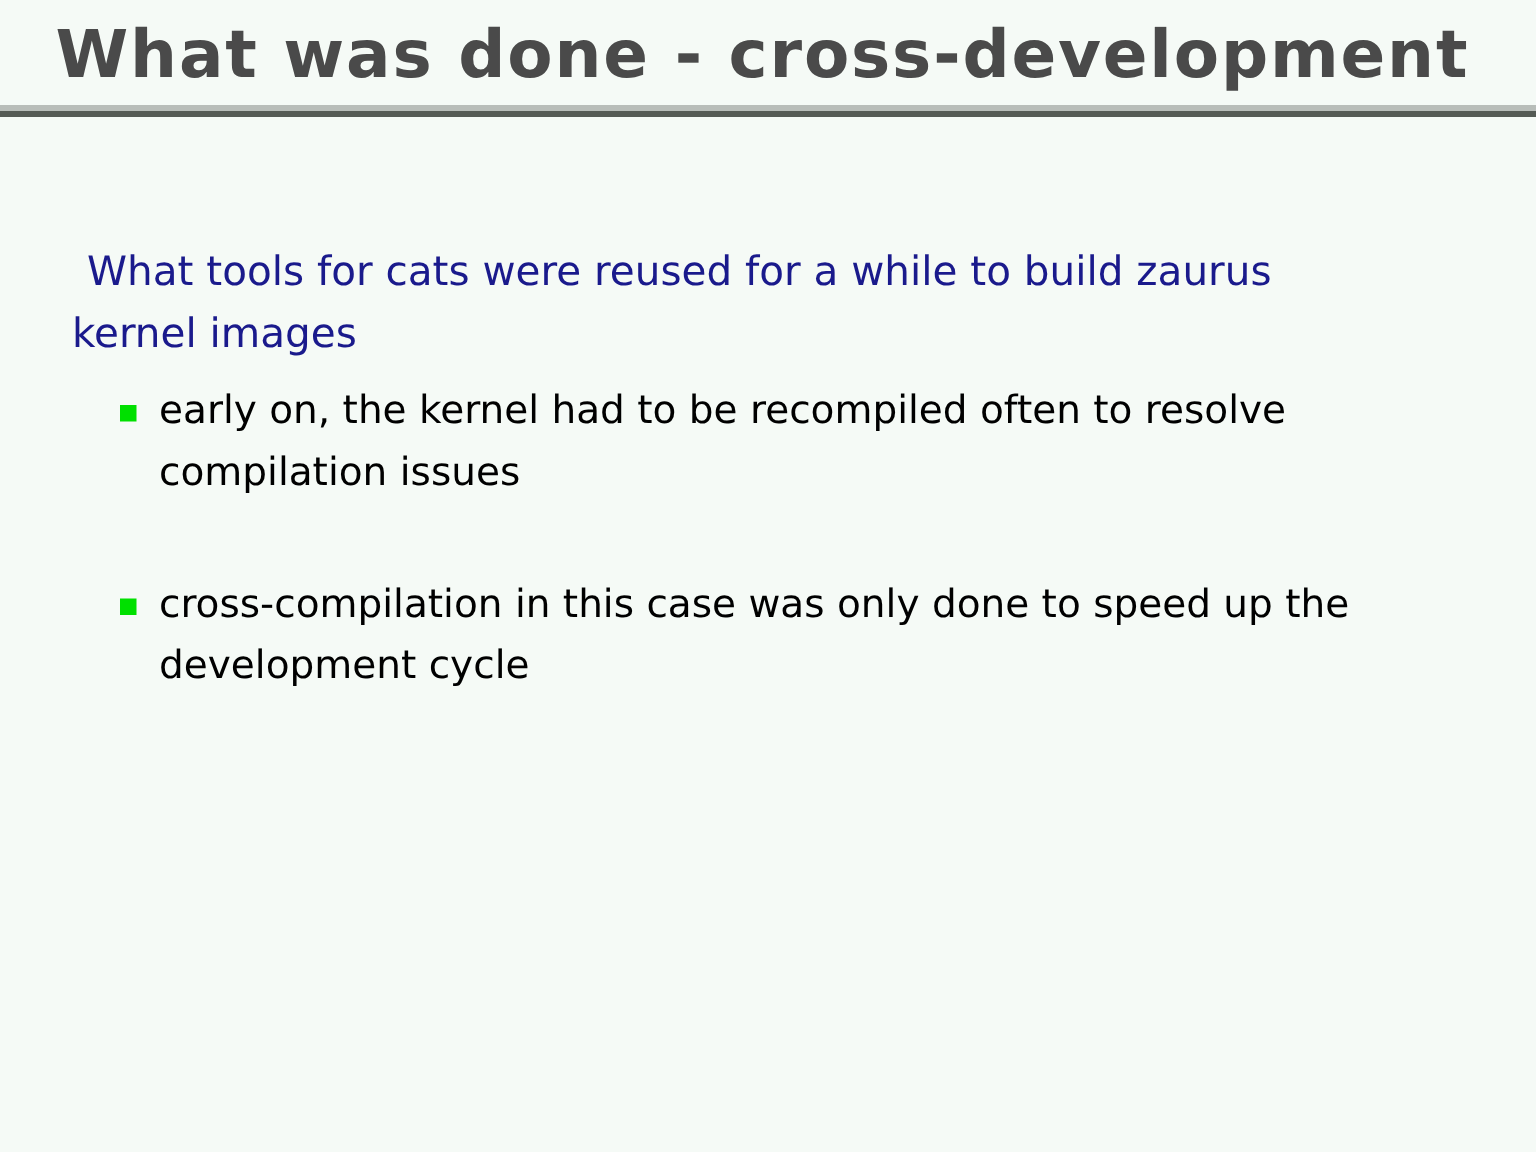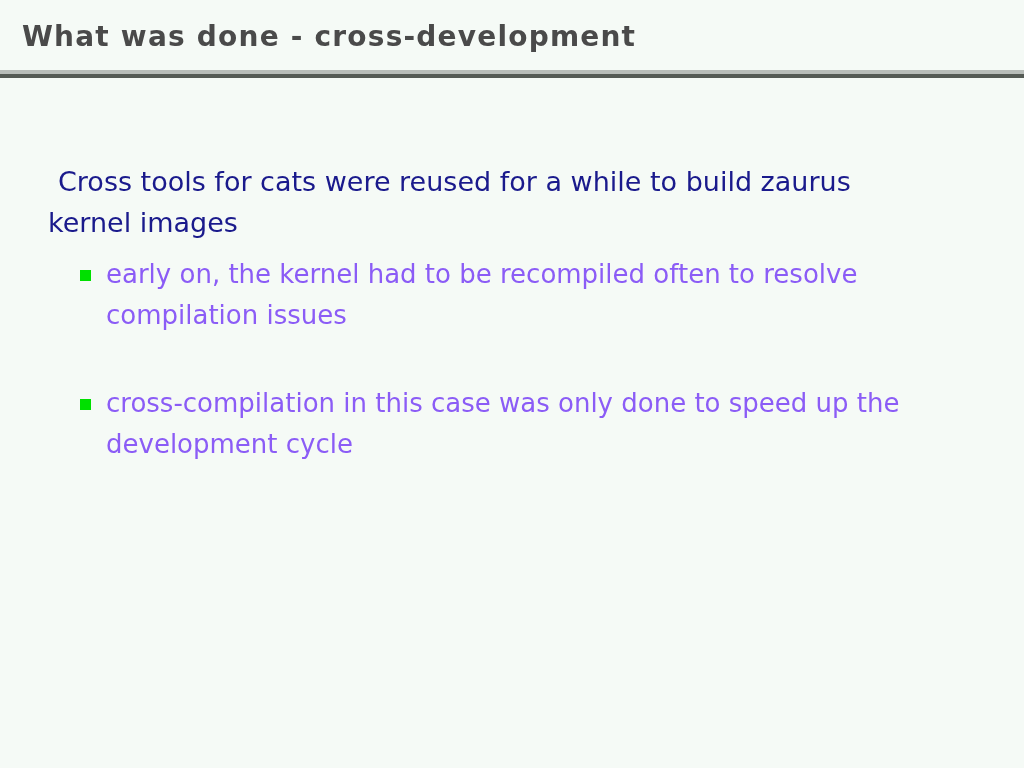--- a/index.html
+++ b/index.html
@@ -18,25 +18,25 @@
     position: relative;
     width: 1024px;
     height: 768px;
     background: #f5faf6;
     box-sizing: border-box;
   }
 
   
   .slide-title {
     position: absolute;
-    left: 22px;
+    left: 37px;
     top: 12px;
     width: 980px;
     font-family: "DejaVu Sans", sans-serif;
-    font-size: 28px;
+    font-size: 44px;
     font-weight: bold;
     letter-spacing: 1.2px;
     color: #4a4a4a;
     line-height: 50px;
     white-space: nowrap;
   }
 
   
   .title-rule {
     position: absolute;
@@ -85,21 +85,21 @@
     padding: 0;
     list-style: none;
   }
 
   .bullet-item {
     position: relative;
     padding-left: 26px;
     margin-bottom: 47px;
     font-family: "DejaVu Sans", sans-serif;
     font-size: 26px;
-    color: #8b5cf6;
+    color: #000000;
     line-height: 41px;
     max-width: 845px;
   }
   .bullet-item:last-child {
     margin-bottom: 0;
   }
 
   .bullet-marker {
     position: absolute;
     left: 0;
@@ -120,21 +120,21 @@
 
   <div class="slide-title">What was done - cross-development</div>
 
   <div class="title-rule">
     <div class="rule-light"></div>
     <div class="rule-dark"></div>
   </div>
 
   <div class="body-area">
 
-    <p class="intro-para">Cross tools for cats were reused for a while to build zaurus kernel images</p>
+    <p class="intro-para">What tools for cats were reused for a while to build zaurus kernel images</p>
 
     <ul class="bullet-list">
 
       <li class="bullet-item">
         <span class="bullet-marker"></span>
         <span class="bullet-text">early on, the kernel had to be recompiled often to resolve compilation issues</span>
       </li>
 
 
       <li class="bullet-item">

